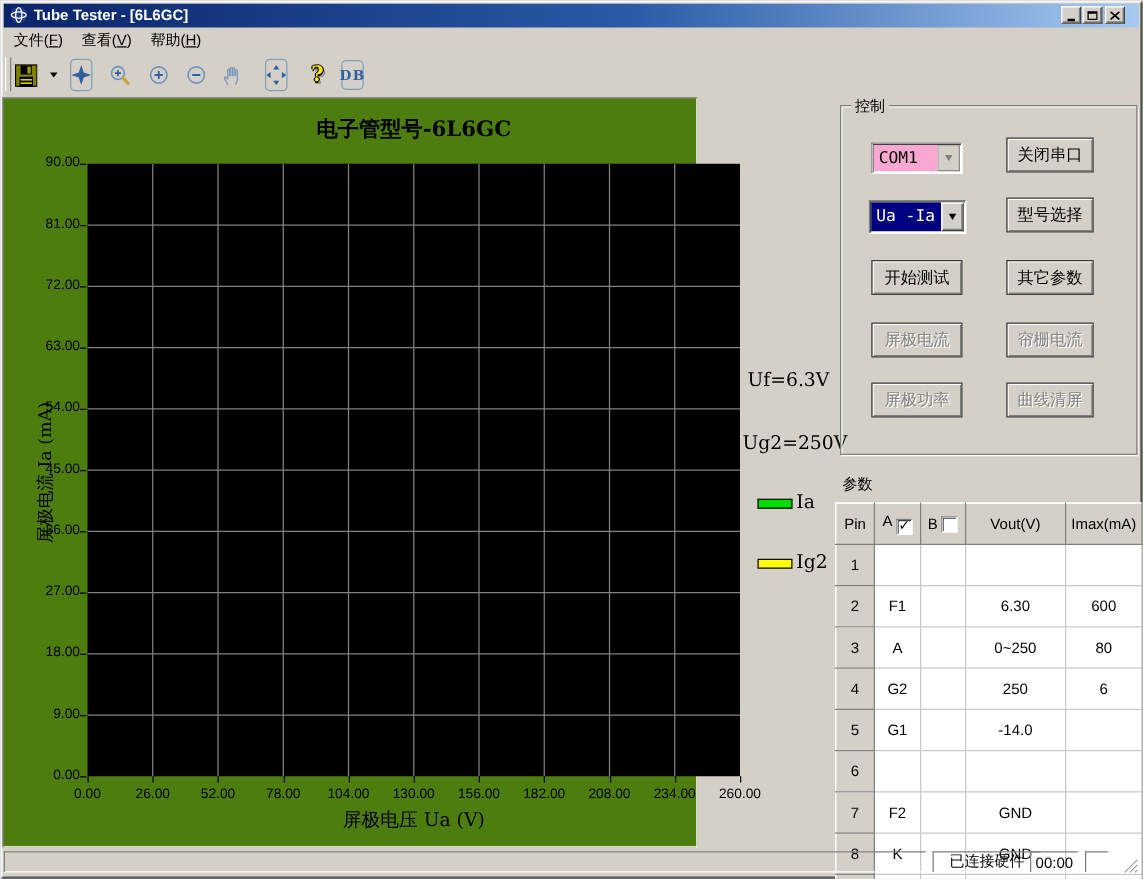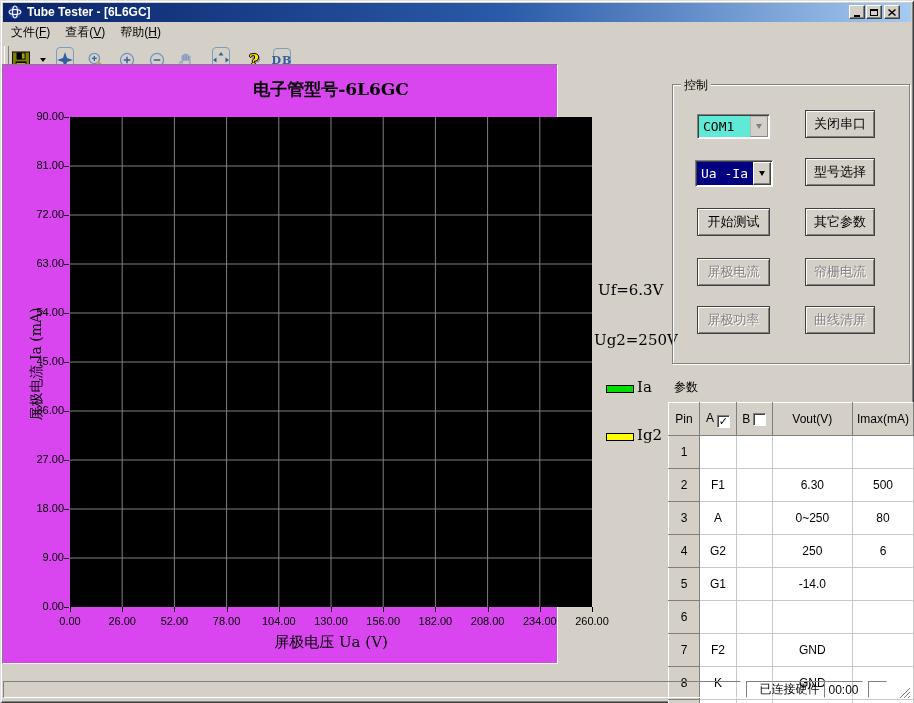--- a/index.html
+++ b/index.html
@@ -26,22 +26,22 @@
   .toolbar{position:absolute;left:3px;top:42px;width:908px;height:35px}
   .gripper{position:absolute;left:1px;top:4px;width:3px;height:27px;
            border-left:1px solid #fff;border-right:1px solid #808080}
   .tb{position:absolute;top:5px;width:18px;height:26px;display:flex;align-items:center;justify-content:center;box-sizing:border-box}
   .tb-box{border:1px solid #7b9ebd;border-radius:4px}
   .tri-sm{width:0;height:0;border-left:3px solid transparent;border-right:3px solid transparent;border-top:4px solid #000}
   .help-q{font:bold 17px "DejaVu Serif",serif;color:#ffe400;
           text-shadow:1px 0 #000,-1px 0 #000,0 1px #000,0 -1px #000,2px 2px 0 #9a9a9a}
   .db-label{font:bold 11px "DejaVu Serif",serif;color:#2f5fa0;letter-spacing:1px}
   
-  #chart-panel{position:absolute;left:2px;top:64px;width:556px;height:600px;box-sizing:border-box;
-               border:1px solid;border-color:#808080 #fff #fff #808080;background:#d946ef}
+  #chart-panel{position:absolute;left:2px;top:78px;width:556px;height:600px;box-sizing:border-box;
+               border:1px solid;border-color:#808080 #fff #fff #808080;background:#4d7c0f}
   .chart-title{position:absolute;left:67px;top:13px;width:522px;text-align:center;
                font:bold 17px "DejaVu Serif",serif;color:#000}
   #plot{position:absolute;left:67px;top:52px;width:522px;height:490px;background:#000}
   .xlabel{position:absolute;left:67px;top:568px;width:522px;text-align:center;font:15px "DejaVu Serif",serif}
   .ylabel{position:absolute;left:-86px;top:290px;width:240px;text-align:center;
           font:14px "DejaVu Serif",serif;transform:rotate(-90deg)}
   .xtick-label{position:absolute;width:52px;text-align:center;font-size:11px;color:#000}
   .ytick-label{position:absolute;width:52px;text-align:right;font-size:11px;color:#000}
   .tick-x{position:absolute;width:1px;height:5px;background:#000}
   .tick-y{position:absolute;width:5px;height:1px;background:#000}
@@ -50,21 +50,21 @@
   .legend-label{position:absolute;font:15px "DejaVu Serif",serif}
   
   .groupbox{position:absolute;left:672px;top:84px;width:236px;height:278px;
             border:1px solid #808080;box-shadow:inset 1px 1px 0 #fff,1px 1px 0 #fff}
   .group-label{position:absolute;left:8px;top:-8px;background:#d4d0c8;padding:0 3px;font-size:12px}
   .param-label{position:absolute;left:674px;top:379px;font-size:12px}
   .combo{position:absolute;display:flex;box-sizing:border-box;background:#fff;padding:1px;
          border:1px solid;border-color:#808080 #fff #fff #808080;box-shadow:inset 1px 1px 0 #404040}
   #combo-com{left:24px;top:29px;width:73px;height:25px}
   #combo-mode{left:22px;top:75px;width:78px;height:27px}
-  .combo-field{flex:1;font:13px "DejaVu Sans Mono","Liberation Mono",monospace;color:#000;background:#5eead4;
+  .combo-field{flex:1;font:13px "DejaVu Sans Mono","Liberation Mono",monospace;color:#000;background:#f9a8d4;
                display:flex;align-items:center;padding-left:4px;white-space:nowrap;overflow:hidden}
   .combo-hl .combo-field{background:#000080;color:#fff}
   .combo-arrow{width:16px;background:#d4d0c8;border:1px solid;border-color:#fff #404040 #404040 #fff;
                box-shadow:inset -1px -1px 0 #808080;display:flex;align-items:center;justify-content:center}
   .combo-arrow.disabled{border-color:#b8b4ac #8a8a8a #8a8a8a #b8b4ac;box-shadow:none}
   .tri{width:0;height:0;border-left:3.5px solid transparent;border-right:3.5px solid transparent;border-top:5px solid #000}
   .tri.gray{border-top-color:#808080}
   .btn{position:absolute;height:28px;background:#d4d0c8;border:1px solid #404040;
        box-shadow:inset 1px 1px 0 #fff,inset -1px -1px 0 #808080;
        font:13px "Liberation Sans","DejaVu Sans",sans-serif;color:#000;padding:0}
@@ -303,21 +303,21 @@
           <td class="cell"></td>
           <td class="cell"></td>
           <td class="cell"></td>
           <td class="cell"></td>
         </tr>
         <tr>
           <td class="rowhdr">2</td>
           <td class="cell">F1</td>
           <td class="cell"></td>
           <td class="cell">6.30</td>
-          <td class="cell">500</td>
+          <td class="cell">600</td>
         </tr>
         <tr>
           <td class="rowhdr">3</td>
           <td class="cell">A</td>
           <td class="cell"></td>
           <td class="cell">0~250</td>
           <td class="cell">80</td>
         </tr>
         <tr>
           <td class="rowhdr">4</td>

